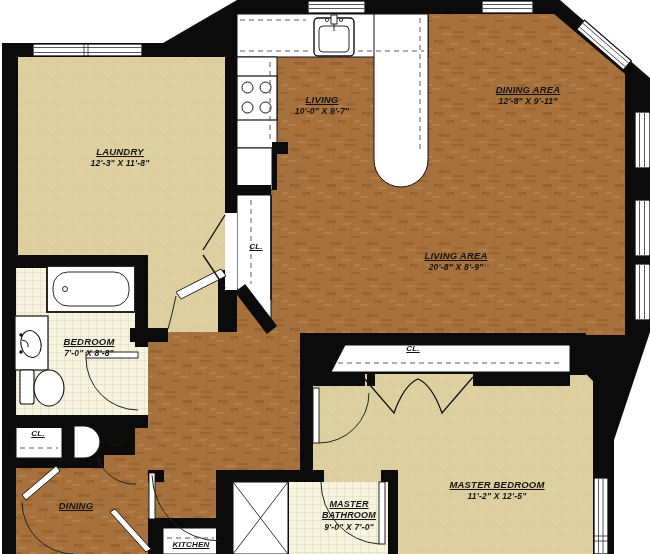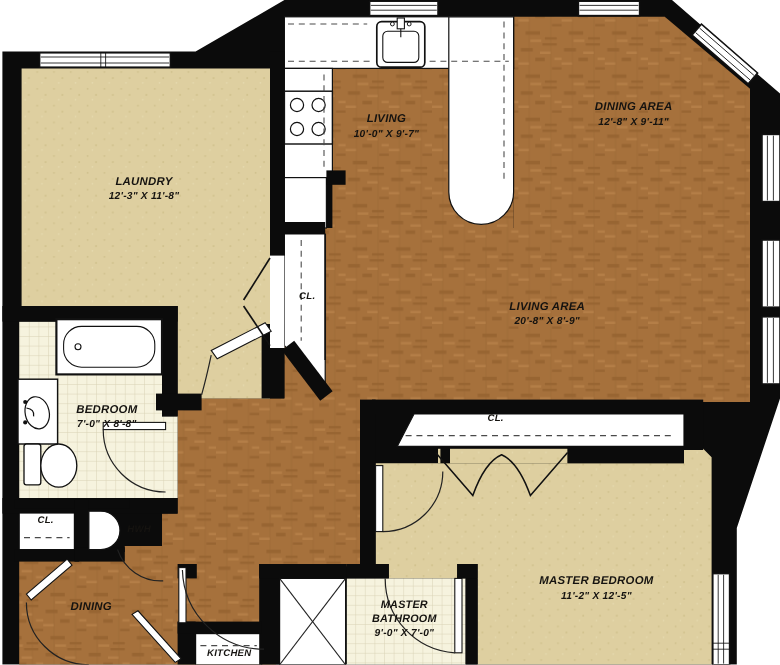--- a/index.html
+++ b/index.html
@@ -1,24 +1,24 @@
 <!DOCTYPE html>
 <html style="--wood: #A6713C; --carpet: #DECFA0; --tile: #F6F3DE; --wall: #0B0B0B; --fixture: #FFFFFF;"><head>
 <meta charset="utf-8">
 <style>
   html,body{margin:0;padding:0;background:#fff;}
   .stage{position:relative;width:650px;height:554px;background:#fff;overflow:hidden;
          font-family:"Liberation Sans",sans-serif;}
   .stage svg{position:absolute;left:0;top:0;}
   .lbl{position:absolute;transform:translateX(-50%);text-align:center;color:#151310;
        font:bold italic 9.5px/1.25 "Liberation Sans",sans-serif;letter-spacing:.2px;white-space:nowrap;}
-  .lbl .nm{text-underline-offset:1px;}
+  .lbl .nm{text-decoration:underline;text-underline-offset:1px;}
   .lbl .dm{display:block;font-size:8.5px;font-style:italic;}
   .lbl.small{font-size:8px;}
-  .lbl.wrap{white-space:normal;width:64px;font-size:9px;}
+  .lbl.wrap{white-space:normal;width:64px;font-size:9px;margin-left:12px;}
 </style>
 </head>
 <body>
 
 <div class="stage">
 <svg width="650" height="554" viewBox="0 0 650 554">
   <defs>
     <pattern id="woodP" width="36" height="36" patternUnits="userSpaceOnUse">
       <rect width="36" height="36" style="fill:var(--wood)"></rect>
       <g fill="#8C5A2A" opacity="0.55">

